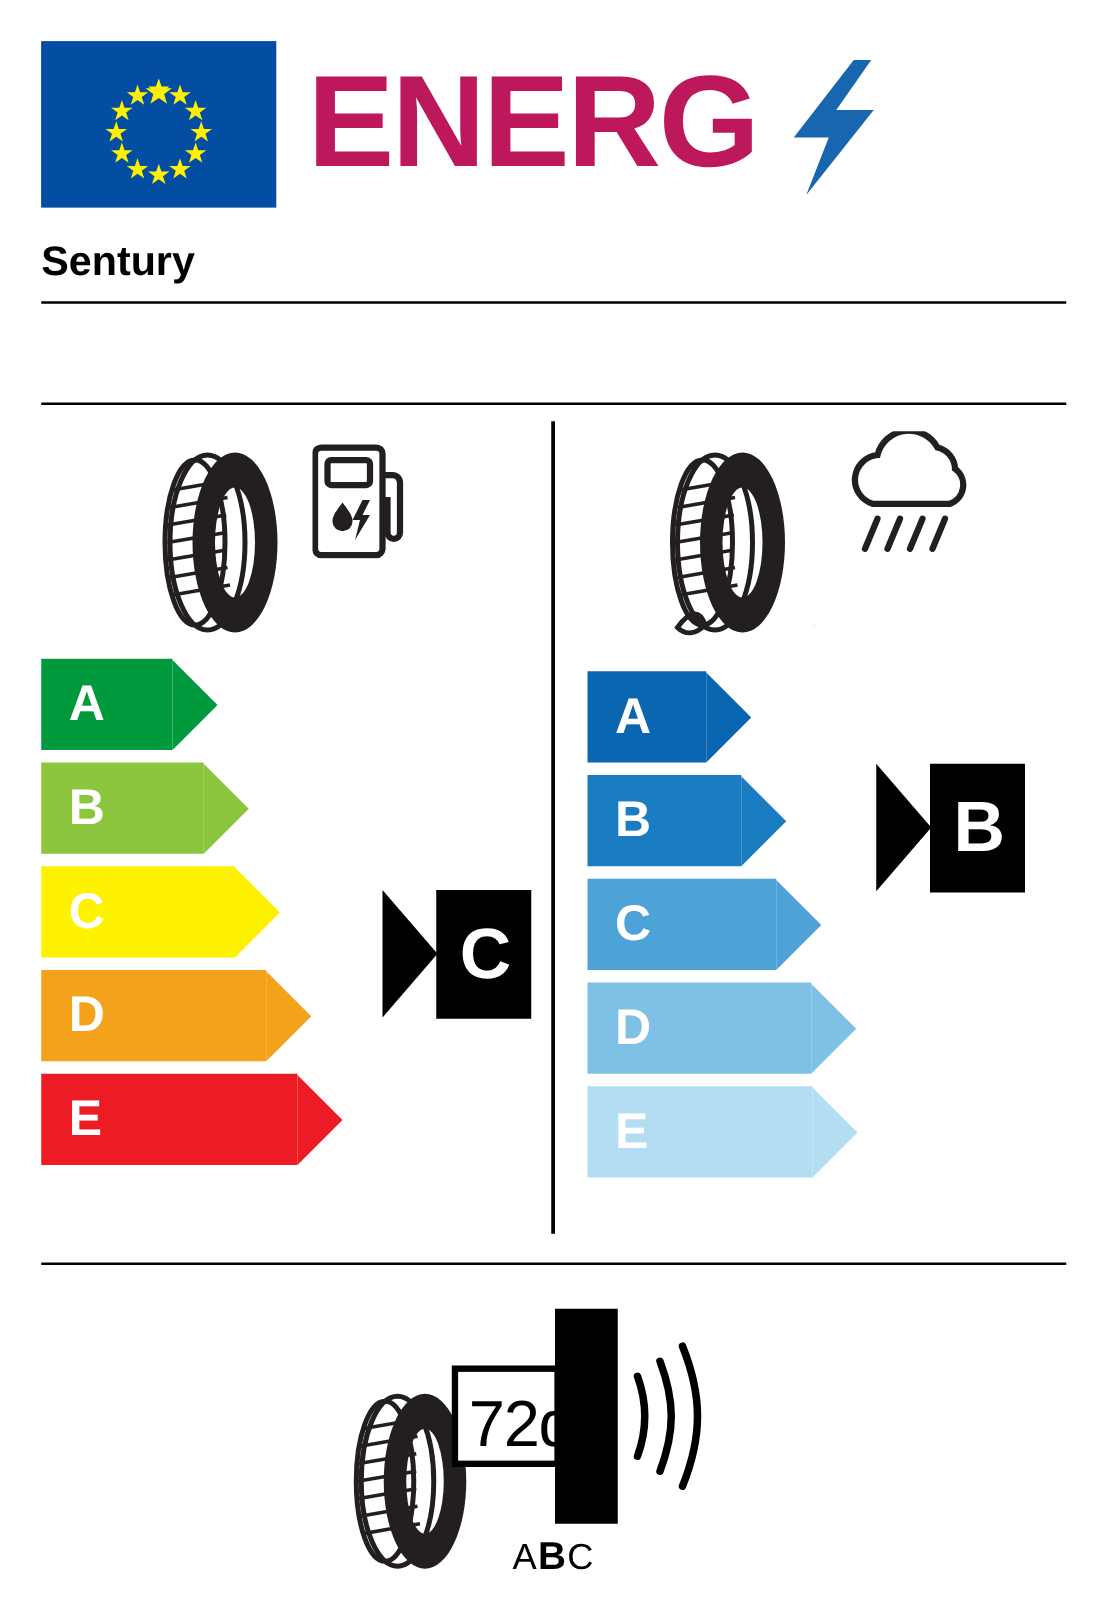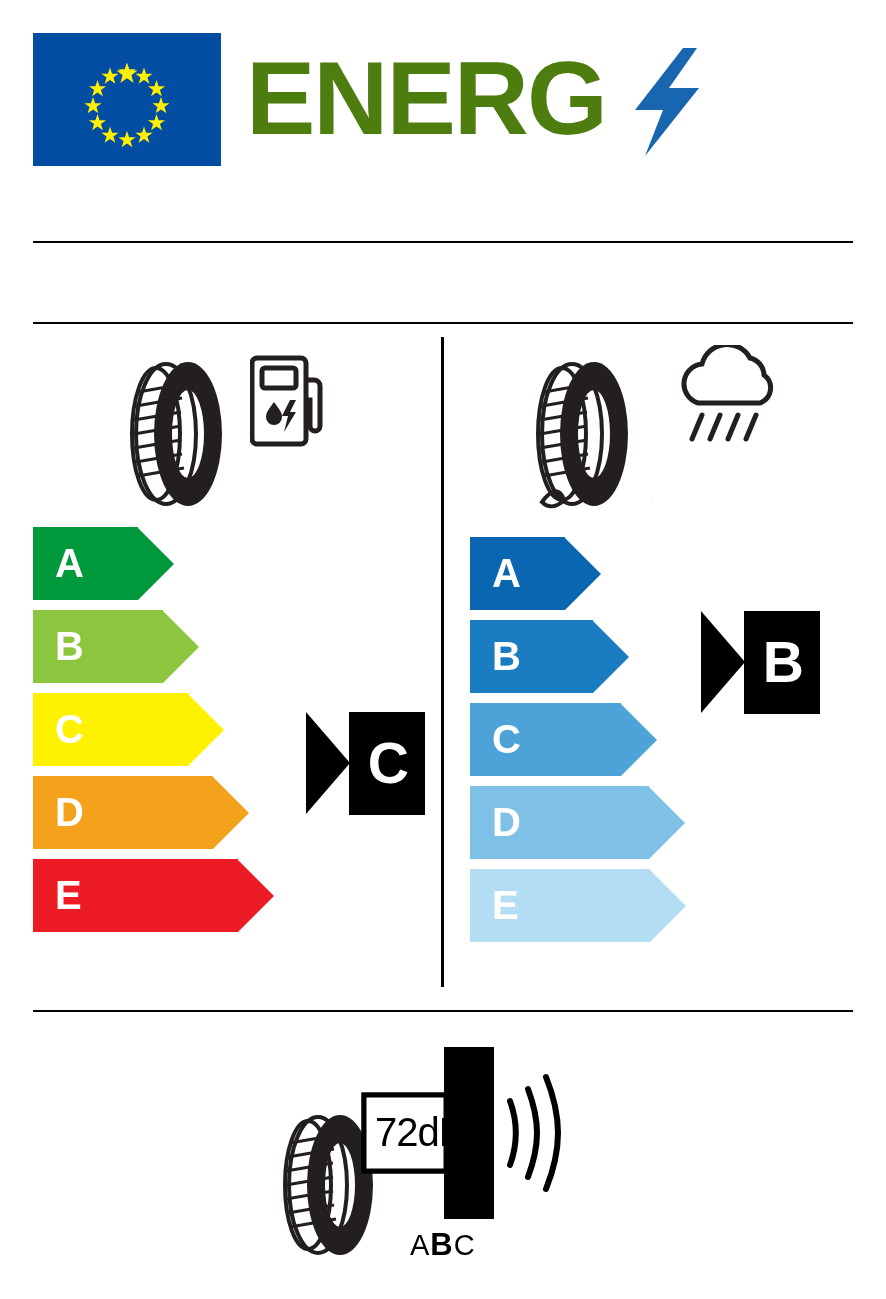--- a/index.html
+++ b/index.html
@@ -31,21 +31,21 @@
     height: 133px;
     background: #034ea2;
   }
   .energ-word {
     position: absolute;
     left: 246px;
     top: 46px;
     font-size: 104px;
     font-weight: bold;
     letter-spacing: -2px;
-    color: #4d7c0f;
+    color: #be185d;
     line-height: 104px;
     font-family: "Liberation Sans", sans-serif;
   }
   .brand {
     position: absolute;
     left: 33px;
     top: 190px;
     font-size: 33px;
     font-weight: bold;
     letter-spacing: 0px;
@@ -165,21 +165,21 @@
     position: absolute;
     left: 280px;
     top: 1035px;
     width: 330px;
     height: 230px;
   }
   .noise-db {
     position: absolute;
     left: 95px;
     top: 75px;
-    font-size: 40px;
+    font-size: 52px;
     font-weight: normal;
     letter-spacing: -1px;
   }
   .noise-class {
     position: absolute;
     left: 130px;
     top: 192px;
     font-size: 29px;
     letter-spacing: 1px;
     color: #000;
@@ -219,20 +219,21 @@
   </div>
 
   <div class="energ-word">ENERG</div>
 
   <div style="position:absolute; left:625px; top:48px;">
     <svg width="80" height="108" viewBox="0 0 80 108">
       <polygon points="58,0 10,62 38,62 20,108 74,40 44,40 72,0" fill="#1866b0"></polygon>
     </svg>
   </div>
 
+  <div class="brand">Sentury</div>
 
   <div class="rule rule-1"></div>
   <div class="rule rule-2"></div>
   <div class="rule rule-3"></div>
   <div class="divider-v"></div>
 
   <div style="position:absolute; left:126px; top:352px;">
     <svg width="120" height="165" viewBox="0 0 120 165">
       <ellipse cx="62" cy="82" rx="34" ry="72" fill="#231f20"></ellipse>
       <ellipse cx="62" cy="82" rx="16" ry="44" fill="#ffffff"></ellipse>

